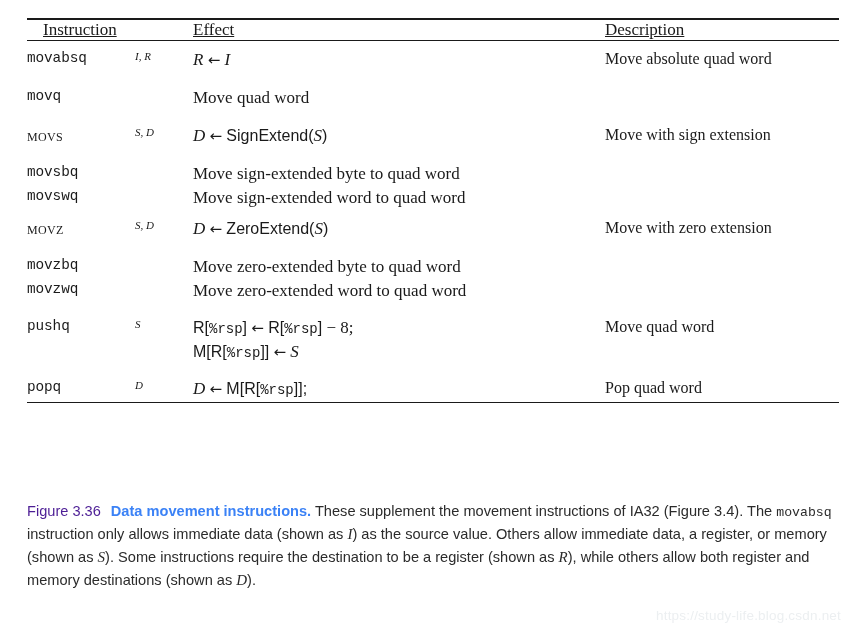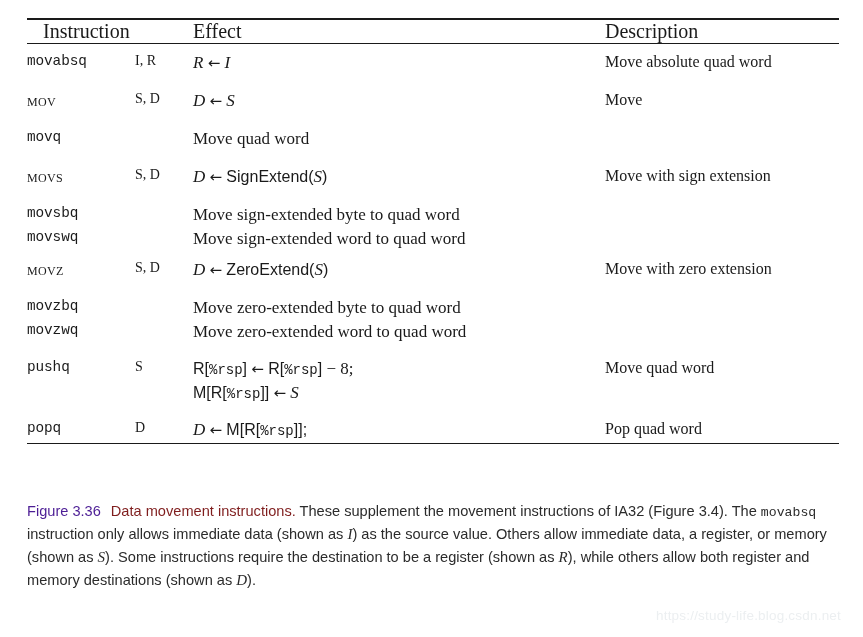--- a/index.html
+++ b/index.html
@@ -41,44 +41,46 @@
 
   table.tbl th, table.tbl td {
     text-align: left;
     vertical-align: top;
     padding: 0;
   }
 
   
   .hdr td {
     font-family: "Liberation Serif", "DejaVu Serif", serif;
-    font-size: 20px;
+    font-size: 17px;
     font-weight: normal;
     padding: 8px 0 9px 0;
+    text-decoration: underline;
   }
   .hdr .h-instr  { padding-left: 16px; }
 
   
   .row td { padding-top: 0; padding-bottom: 0; }
 
   .mono {
     font-family: "Liberation Mono", "DejaVu Sans Mono", monospace;
     font-size: 14.4px;
     letter-spacing: -0.1px;
   }
   .smallcaps {
     font-family: "Liberation Serif", "DejaVu Serif", serif;
     font-size: 16.5px;
     font-variant: small-caps;
     text-transform: lowercase;
     letter-spacing: 0.3px;
   }
   .ops {
     font-family: "Liberation Serif", "DejaVu Serif", serif;
-    font-size: 14px;
+    font-style: italic;
+    font-size: 11px;
   }
   .effect {
     font-family: "Liberation Serif", "DejaVu Serif", serif;
     font-size: 17px;
   }
   .effect .it { font-style: italic; }
   .effect .sans {
     font-family: Liberation Sans, sans-serif;
     font-size: 16px;
   }
@@ -111,22 +113,22 @@
     font-size: 14.6px;
     line-height: 1.52;
     color: #2b2b2b;
     text-align: left;
   }
   .caption .fignum {
     color: #4c1d95;
     font-weight: normal;
   }
   .caption .figtitle {
-    font-weight: normal;
-    color: #7f1d1d;
+    font-weight: bold;
+    color: #3b82f6;
   }
   .caption .cmono {
     font-family: "Liberation Mono", "DejaVu Sans Mono", monospace;
     font-size: 13.2px;
   }
   .caption .cit {
     font-family: "Liberation Serif", "DejaVu Serif", serif;
     font-style: italic;
     font-size: 15px;
   }
@@ -179,26 +181,20 @@
     </colgroup>
     <tbody>
 
       <tr class="row">
         <td class="mono instr-pad cellpad">movabsq</td>
         <td class="ops cellpad">I, R</td>
         <td class="effect cellpad"><span class="it">R</span> <span class="arrow">←</span> <span class="it">I</span></td>
         <td class="desc cellpad">Move absolute quad word</td>
       </tr>
 
-      <tr class="row">
-        <td class="smallcaps instr-pad cellpad">MOV</td>
-        <td class="ops cellpad">S, D</td>
-        <td class="effect cellpad"><span class="it">D</span> <span class="arrow">←</span> <span class="it">S</span></td>
-        <td class="desc cellpad">Move</td>
-      </tr>
 
       <tr class="row">
         <td class="mono instr-pad cellpad">movq</td>
         <td class="ops cellpad"></td>
         <td class="effect cellpad">Move quad word</td>
         <td class="desc cellpad"></td>
       </tr>
 
       <tr class="row">
         <td class="smallcaps instr-pad cellpad">MOVS</td>

